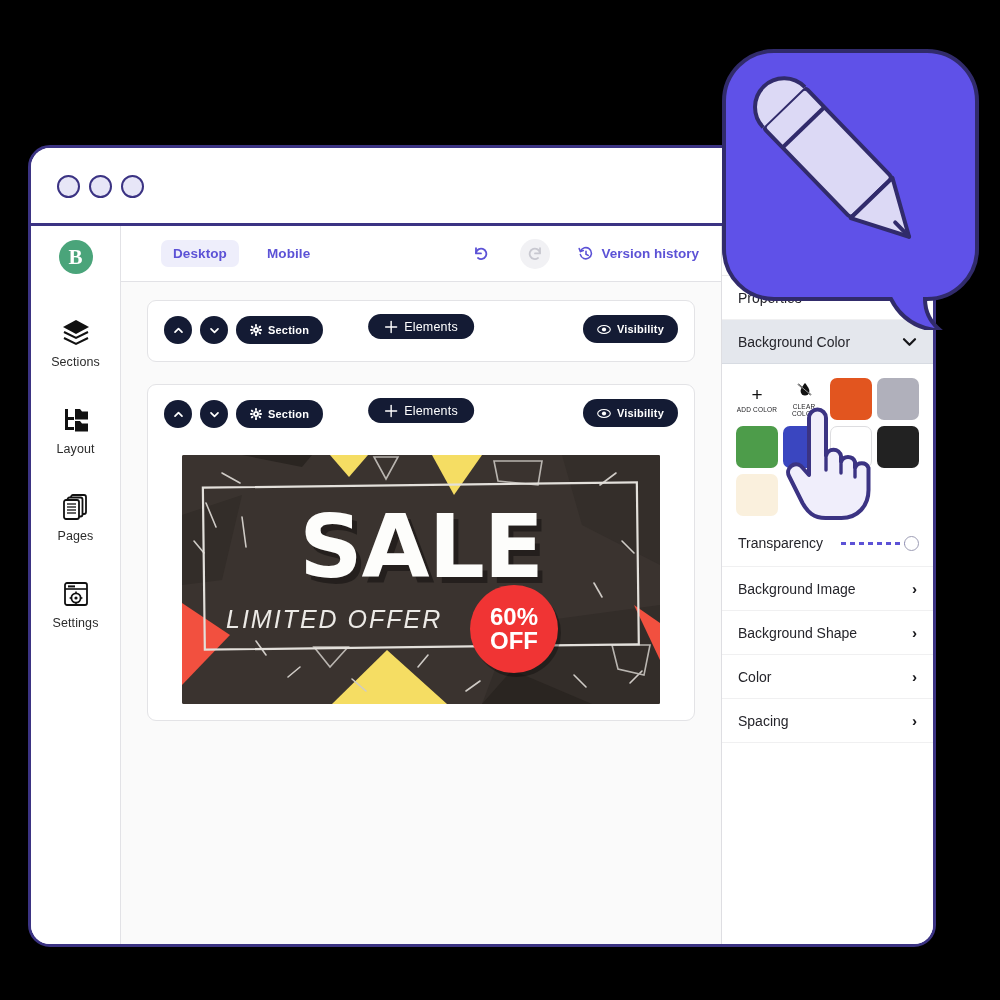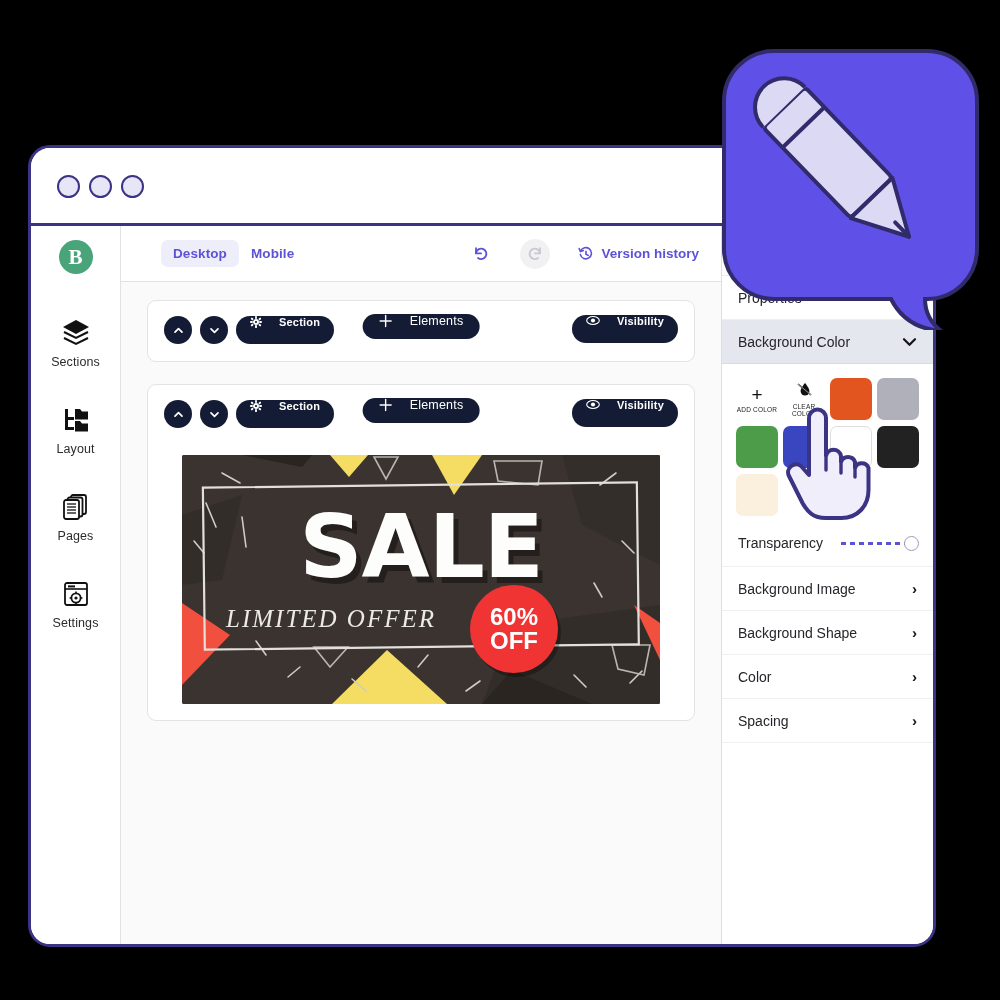--- a/index.html
+++ b/index.html
@@ -68,21 +68,21 @@
   
   .center { flex: 1; display: flex; flex-direction: column; min-width: 0; }
   .topbar {
     height: 56px; flex: 0 0 56px;
     background: #ffffff;
     border-bottom: 1px solid #e2e2e6;
     display: flex; align-items: center;
     padding: 0 22px 0 40px;
     position: relative;
   }
-  .viewtabs { display: flex; gap: 0; }
+  .viewtabs { display: flex; gap: 16px; }
   .vtab {
     font-size: 13.5px; font-weight: 700; color: #5c52d6;
     padding: 6px 12px; border-radius: 7px; cursor: pointer;
     letter-spacing: .1px;
   }
   .vtab.active { background: #eeeefb; }
   .topright {
     position: absolute; right: 22px; top: 0; height: 100%;
     display: flex; align-items: center; gap: 24px;
   }
@@ -116,21 +116,21 @@
   }
   .rnd {
     width: 28px; height: 28px; border-radius: 50%;
     background: #141b34; color: #fff;
     display: flex; align-items: center; justify-content: center;
     cursor: pointer; margin-right: 8px;
   }
   .pill {
     background: #141b34; color: #ffffff;
     border-radius: 16px; height: 28px;
-    display: inline-flex; align-items: flex-start; gap: 17px;
+    display: inline-flex; align-items: center; gap: 6px;
     padding: 0 14px; font-size: 11px; font-weight: 700;
     cursor: pointer; letter-spacing: .2px;
   }
   .pill.big { height: 25px; border-radius: 18px; font-size: 12.5px; font-weight: 400; padding: 0 16px; }
   .pill-center {
     position: absolute; left: 50%; transform: translateX(-50%); top: -1px;
   }
   .pill-right { position: absolute; right: 0; top: 0; }
 
   .sec1-body {
@@ -152,21 +152,21 @@
     text-align: center;
     font-family: "DejaVu Sans", sans-serif;
     font-size: 88px; font-weight: 700; color: #fdfdfb;
     letter-spacing: -1px; line-height: 1;
     text-shadow: 5px 6px 0 rgba(0,0,0,.38);
   }
   .banner .limited {
     position: absolute; left: 44px; top: 150px;
     font-size: 25px; font-style: italic; font-weight: 400;
     color: #eceae6; letter-spacing: 2px;
-    font-family: Liberation Serif, serif;
+    font-family: Liberation Sans, sans-serif;
   }
   .badge60 {
     position: absolute; left: 288px; top: 130px;
     width: 88px; height: 88px; border-radius: 50%;
     background: #f03434;
     display: flex; flex-direction: column; align-items: center; justify-content: center;
     color: #ffffff; font-weight: 700; line-height: 1.02;
     box-shadow: 3px 4px 0 rgba(0,0,0,.30);
   }
   .badge60 .l1 { font-size: 24px; }

